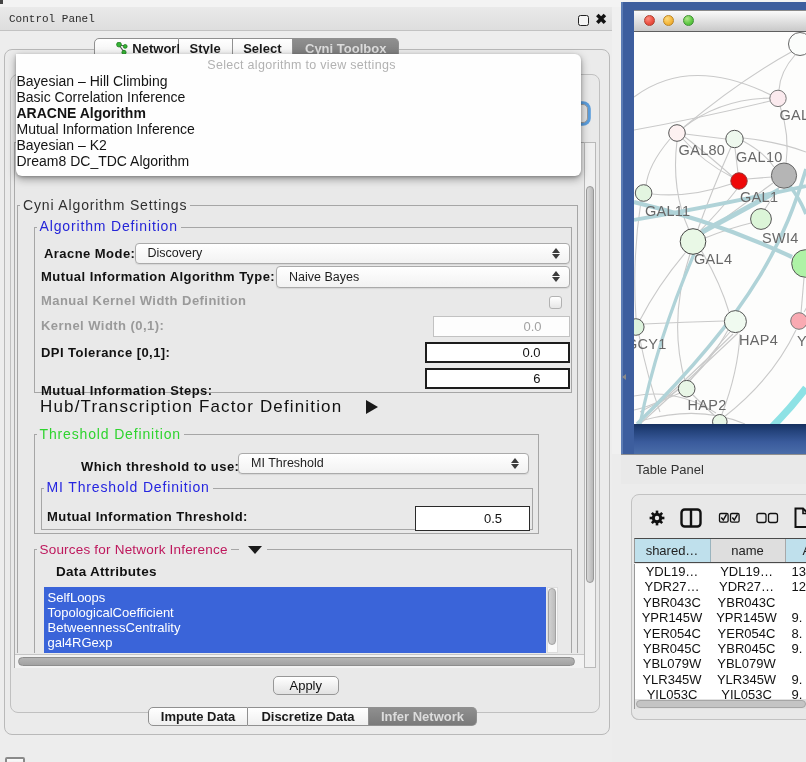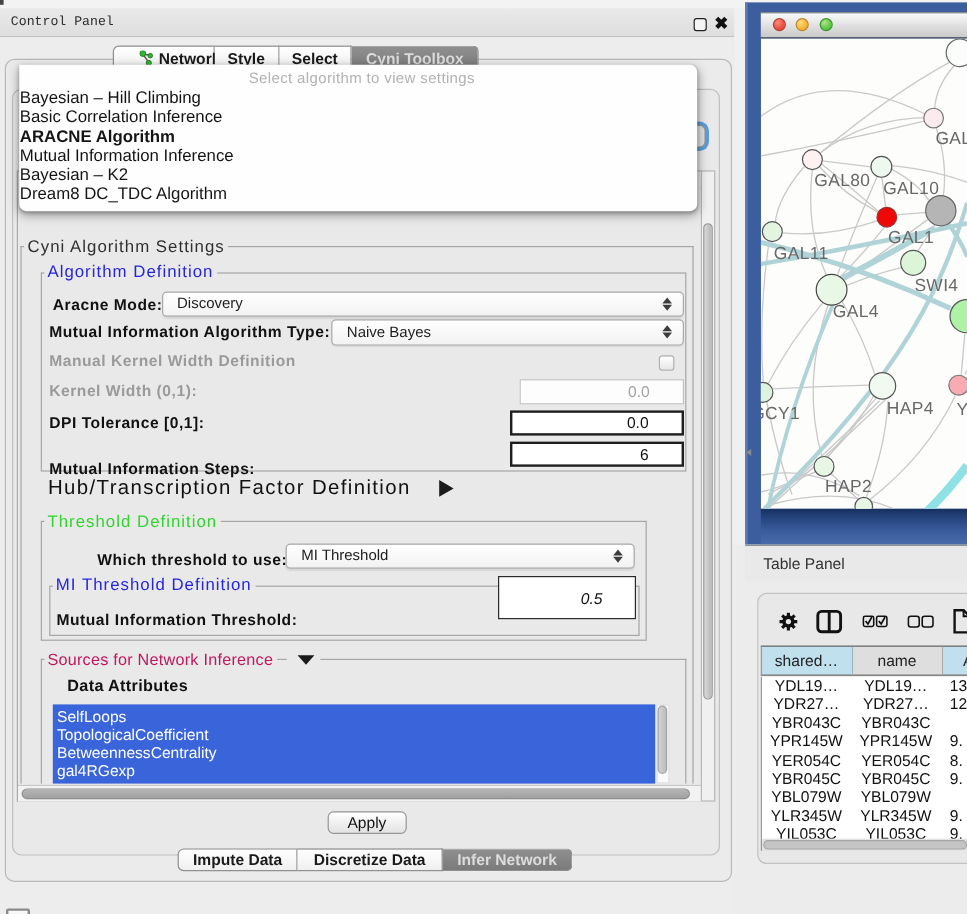--- a/index.html
+++ b/index.html
@@ -98,21 +98,21 @@
   <div class="ctext">MI Threshold</div>
   <div class="carr">
       <i class="up"></i>
       <i class="dn"></i>
     </div>
 </div>
 
 <div class="grp" style="left:40.5px;top:487.5px;width:492.5px;height:42px;"></div>
 <div class="gtitle" style="left:43.5px;top:481px;color:#2525e0;">MI Threshold Definition</div>
 <div class="lbl" style="left:47px;top:510px;">Mutual Information Threshold:</div>
-<div class="tfield" style="left:415px;top:480px;width:115px;height:36px;border:1.5px solid #2a2a2a;font-style:italic;">0.5</div>
+<div class="tfield" style="left:415px;top:506px;width:115px;height:25px;border:1.5px solid #2a2a2a;">0.5</div>
 
 <div class="grp" style="left:33.5px;top:549px;width:538.5px;height:104px;border-bottom:none;"></div>
 <div class="gtitle" style="left:36.5px;top:542.5px;font-size:13.5px;letter-spacing:0.2px;color:#be185d;">Sources for Network Inference</div>
 <div class="abs" style="left:239px;top:544.5px;width:28px;height:9px;background:#e9e9e9;"></div>
 <div class="abs" style="left:247.5px;top:545.5px;width:0;height:0;border-left:7.5px solid transparent;border-right:7.5px solid transparent;border-top:8.5px solid #1a1a1a;"></div>
 <div class="lbl" style="left:36px;top:564.5px;font-size:13.5px;letter-spacing:0.3px;padding-left:20px;">Data Attributes</div>
 
 <div class="abs" style="left:44px;top:587px;width:501.5px;height:66px;background:#3a64d9;overflow:hidden;">
   <div style="font-size:13px;color:#ffffff;padding-left:3.5px;line-height:15.3px;padding-top:2.5px;">SelfLoops<br>TopologicalCoefficient<br>BetweennessCentrality<br>gal4RGexp</div>
 </div>

